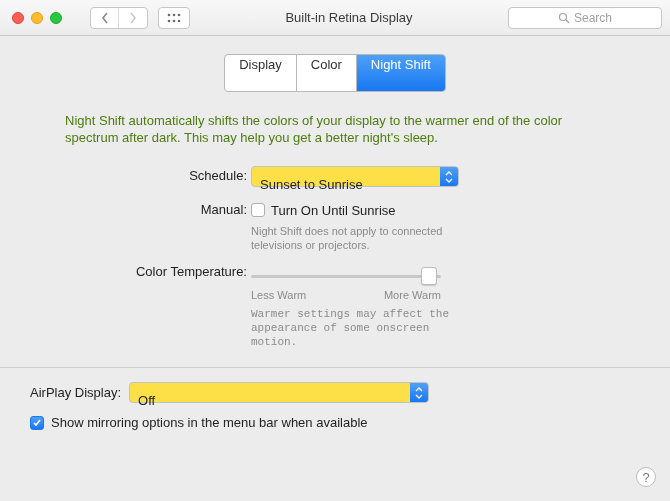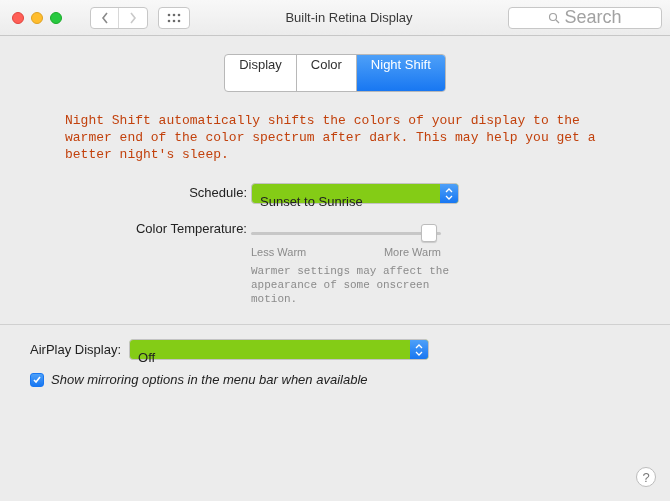--- a/index.html
+++ b/index.html
@@ -56,21 +56,21 @@
     font-size: 13px;
     color: #3a3a3a;
   }
   .search {
     width: 154px; height: 22px;
     border: 1px solid #c7c7c7;
     border-radius: 4px;
     background: #fff;
     display: flex; align-items: center; justify-content: center;
     color: #a2a2a2;
-    font-size: 18px;
+    font-size: 12px;
     gap: 4px;
   }
   
   .content {
     padding: 18px 25px 14px;
     background: #ececec;
     height: calc(100%);
   }
   .tabs {
     display: flex; justify-content: center;
@@ -94,38 +94,37 @@
   }
   .tab:last-child { border-right: none; }
   .tab.active {
     background: linear-gradient(#4ea0f8,#1877f2);
     color: #fff;
   }
   .desc {
     padding: 0 40px;
     font-size: 13px;
     line-height: 17px;
-    color: #c2410c;
+    color: #4d7c0f;
     margin-bottom: 20px;
-    font-family: Liberation Mono, monospace;
   }
   .form { padding: 0 40px; }
   .row { display: flex; margin-bottom: 8px; }
   .label {
     width: 186px;
     text-align: right;
     padding-right: 4px;
     line-height: 20px;
   }
   .field { flex: 1; }
   .select {
     position: relative;
     display: inline-flex;
     align-items: center;
-    background: #84cc16;
+    background: #fde047;
     border: 1px solid #c3c3c3;
     border-radius: 4px;
     height: 21px;
     width: 208px;
     padding: 16px 0 0 8px;
     font-size: 13px;
     cursor: default;
   }
   .select .chev {
     position: absolute; right: 0; top: 0; bottom: 0;
@@ -187,21 +186,21 @@
     height: 1px;
     background: #d0d0d0;
   }
   .bottom {
     padding: 0 5px;
     text-align: right;
   }
   .airplay { display: flex; align-items: center; gap: 8px; margin-bottom: 12px; }
   .airplay .label2 { font-size: 13px; }
   .select.wide { width: 300px; }
-  .mirror { display: flex; align-items: center; gap: 7px; font-style: italic; }
+  .mirror { display: flex; align-items: center; gap: 7px; }
   .help {
     position: absolute;
     right: 14px; bottom: 14px;
     width: 20px; height: 20px;
     border-radius: 50%;
     border: 1px solid #bcbcbc;
     background: #fff;
     display: flex; align-items: center; justify-content: center;
     color: #7a7a7a;
     font-size: 13px;
@@ -271,20 +270,30 @@
           <span>Sunset to Sunrise</span>
           <div class="chev">
             <svg width="8" height="12" viewBox="0 0 8 12">
                 <path d="M1 4l3-3 3 3M1 8l3 3 3-3" fill="none" stroke="#fff" stroke-width="1.3"></path>
               </svg>
           </div>
         </div>
       </div>
     </div>
 
+    <div class="row">
+      <div class="label">Manual:</div>
+      <div class="field">
+        <div class="checkbox">
+          <span class="cb"></span>
+          <span>Turn On Until Sunrise</span>
+        </div>
+        <div class="note">Night Shift does not apply to connected televisions or projectors.</div>
+      </div>
+    </div>
 
     <div class="row" style="margin-top:10px;">
       <div class="label">Color Temperature:</div>
       <div class="field">
         <div class="slider">
           <div class="track"></div>
           <div class="knob"></div>
         </div>
         <div class="slabels">
           <span>Less Warm</span>

